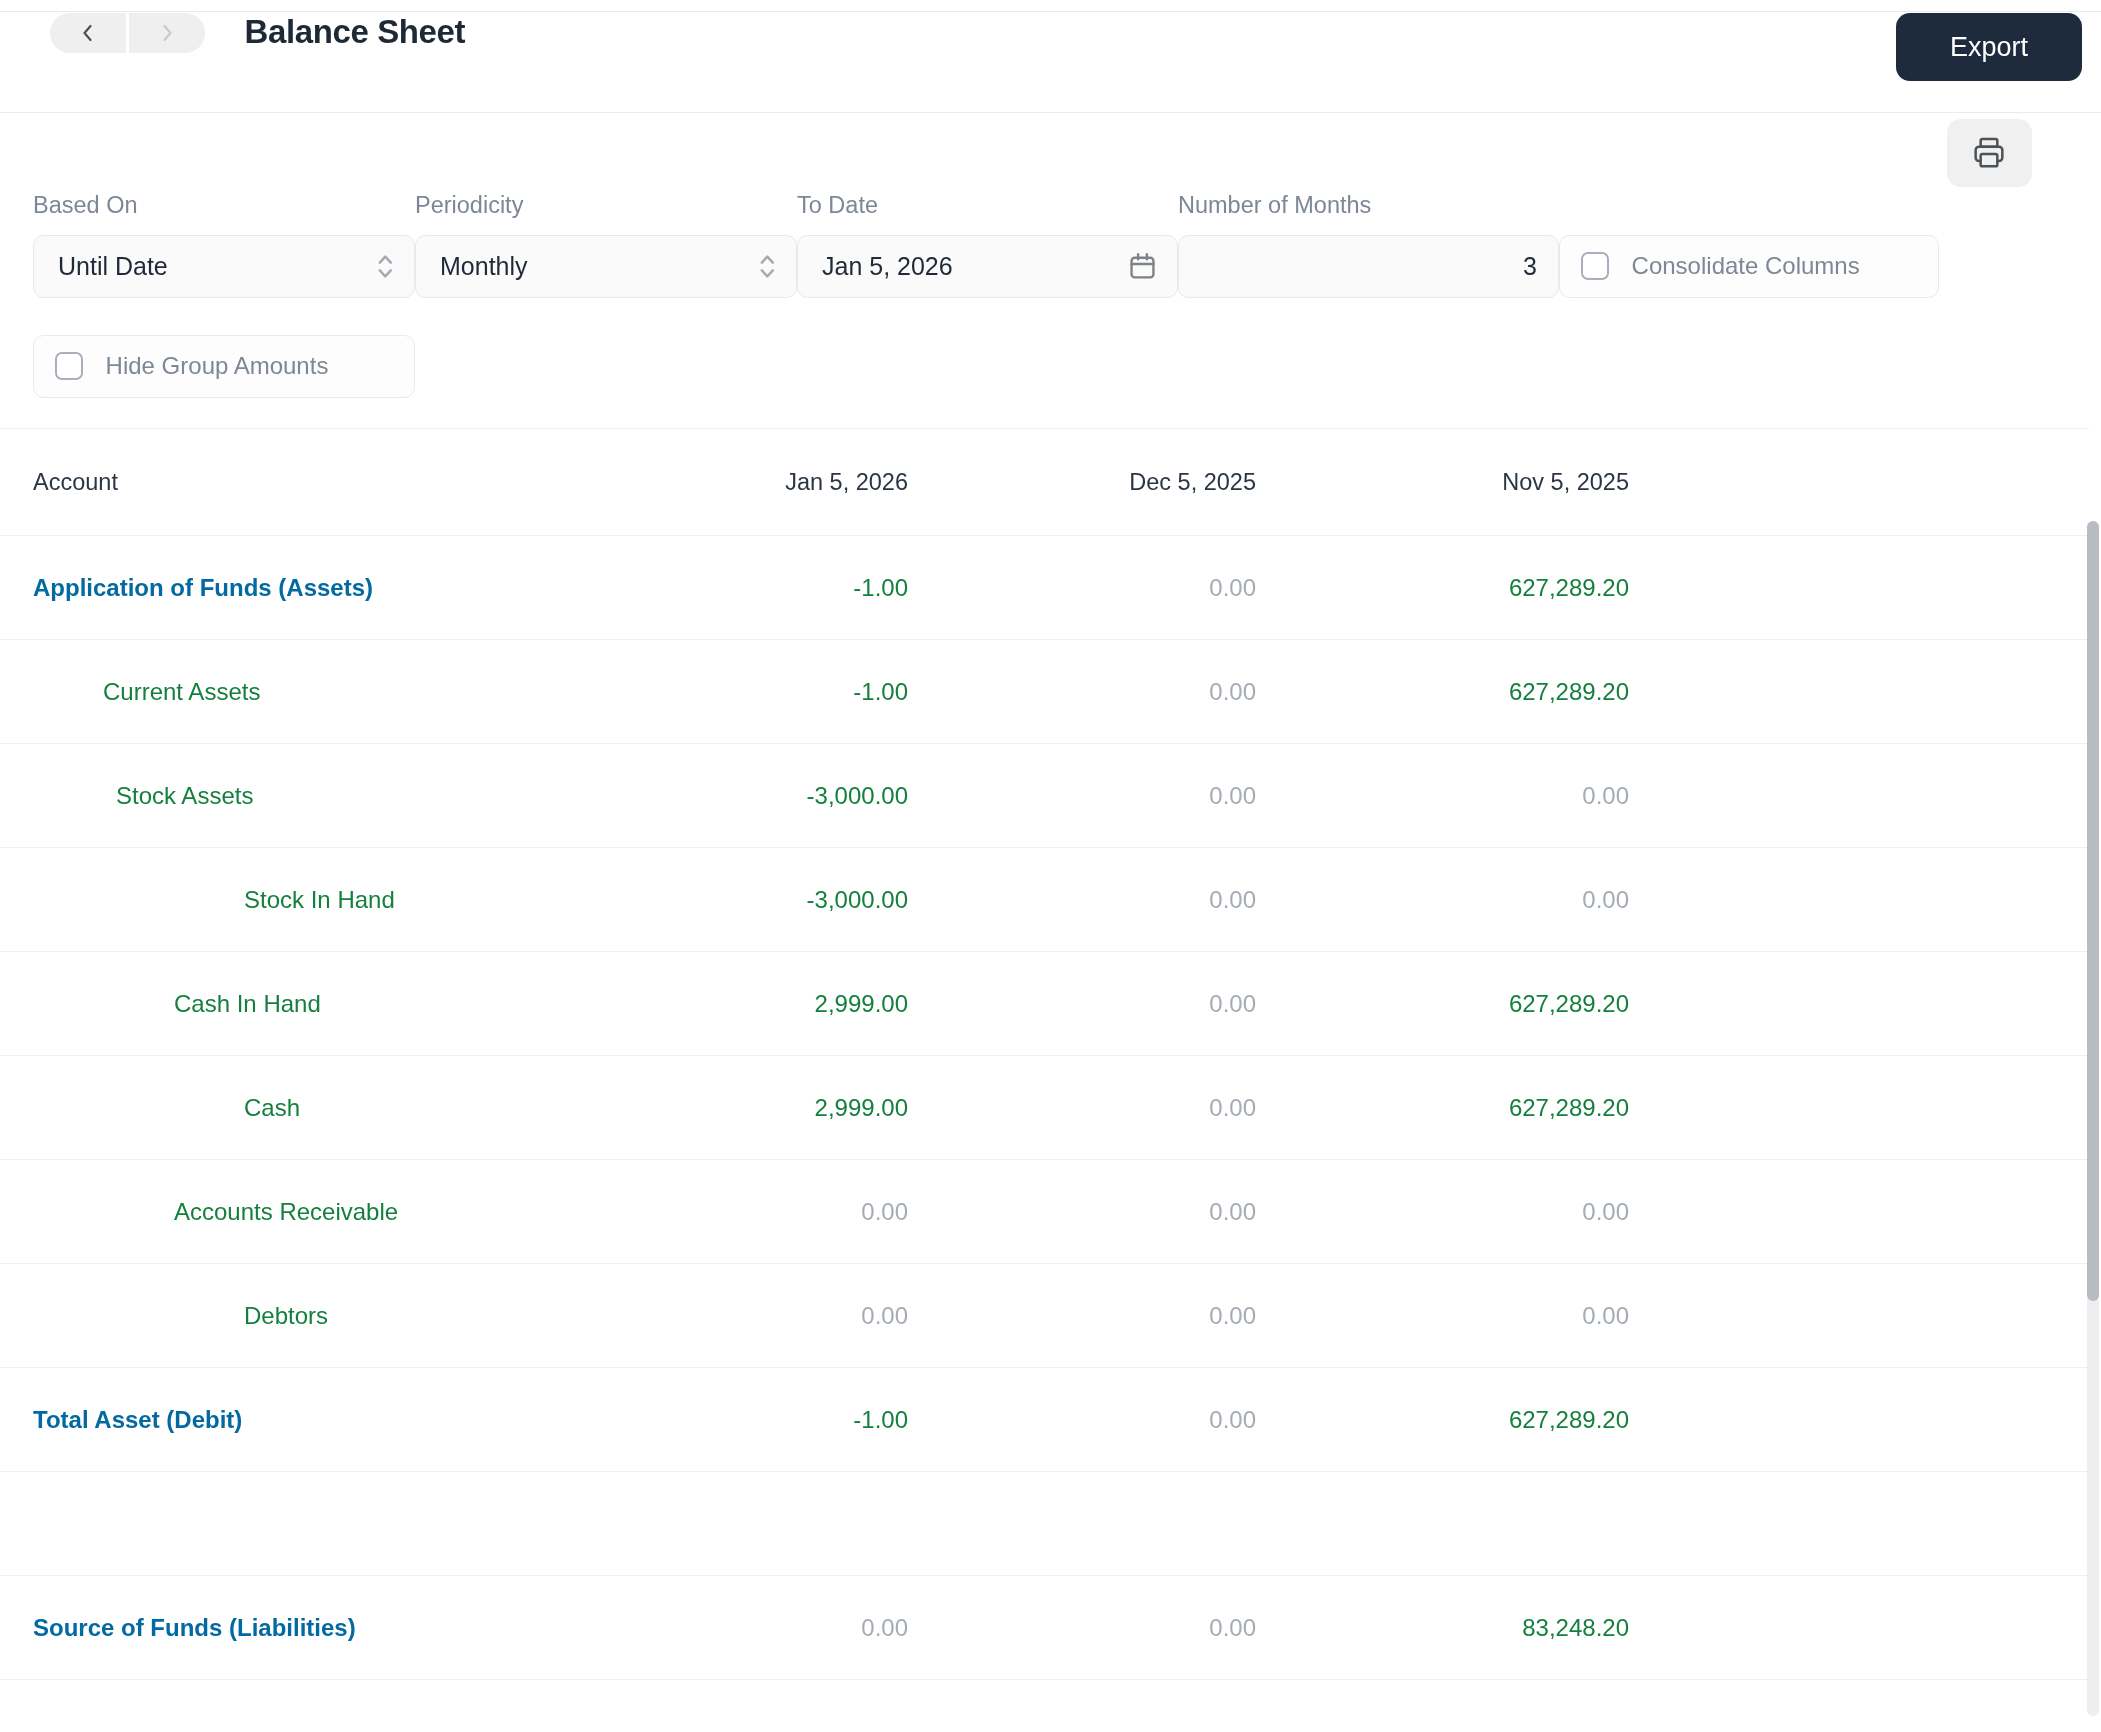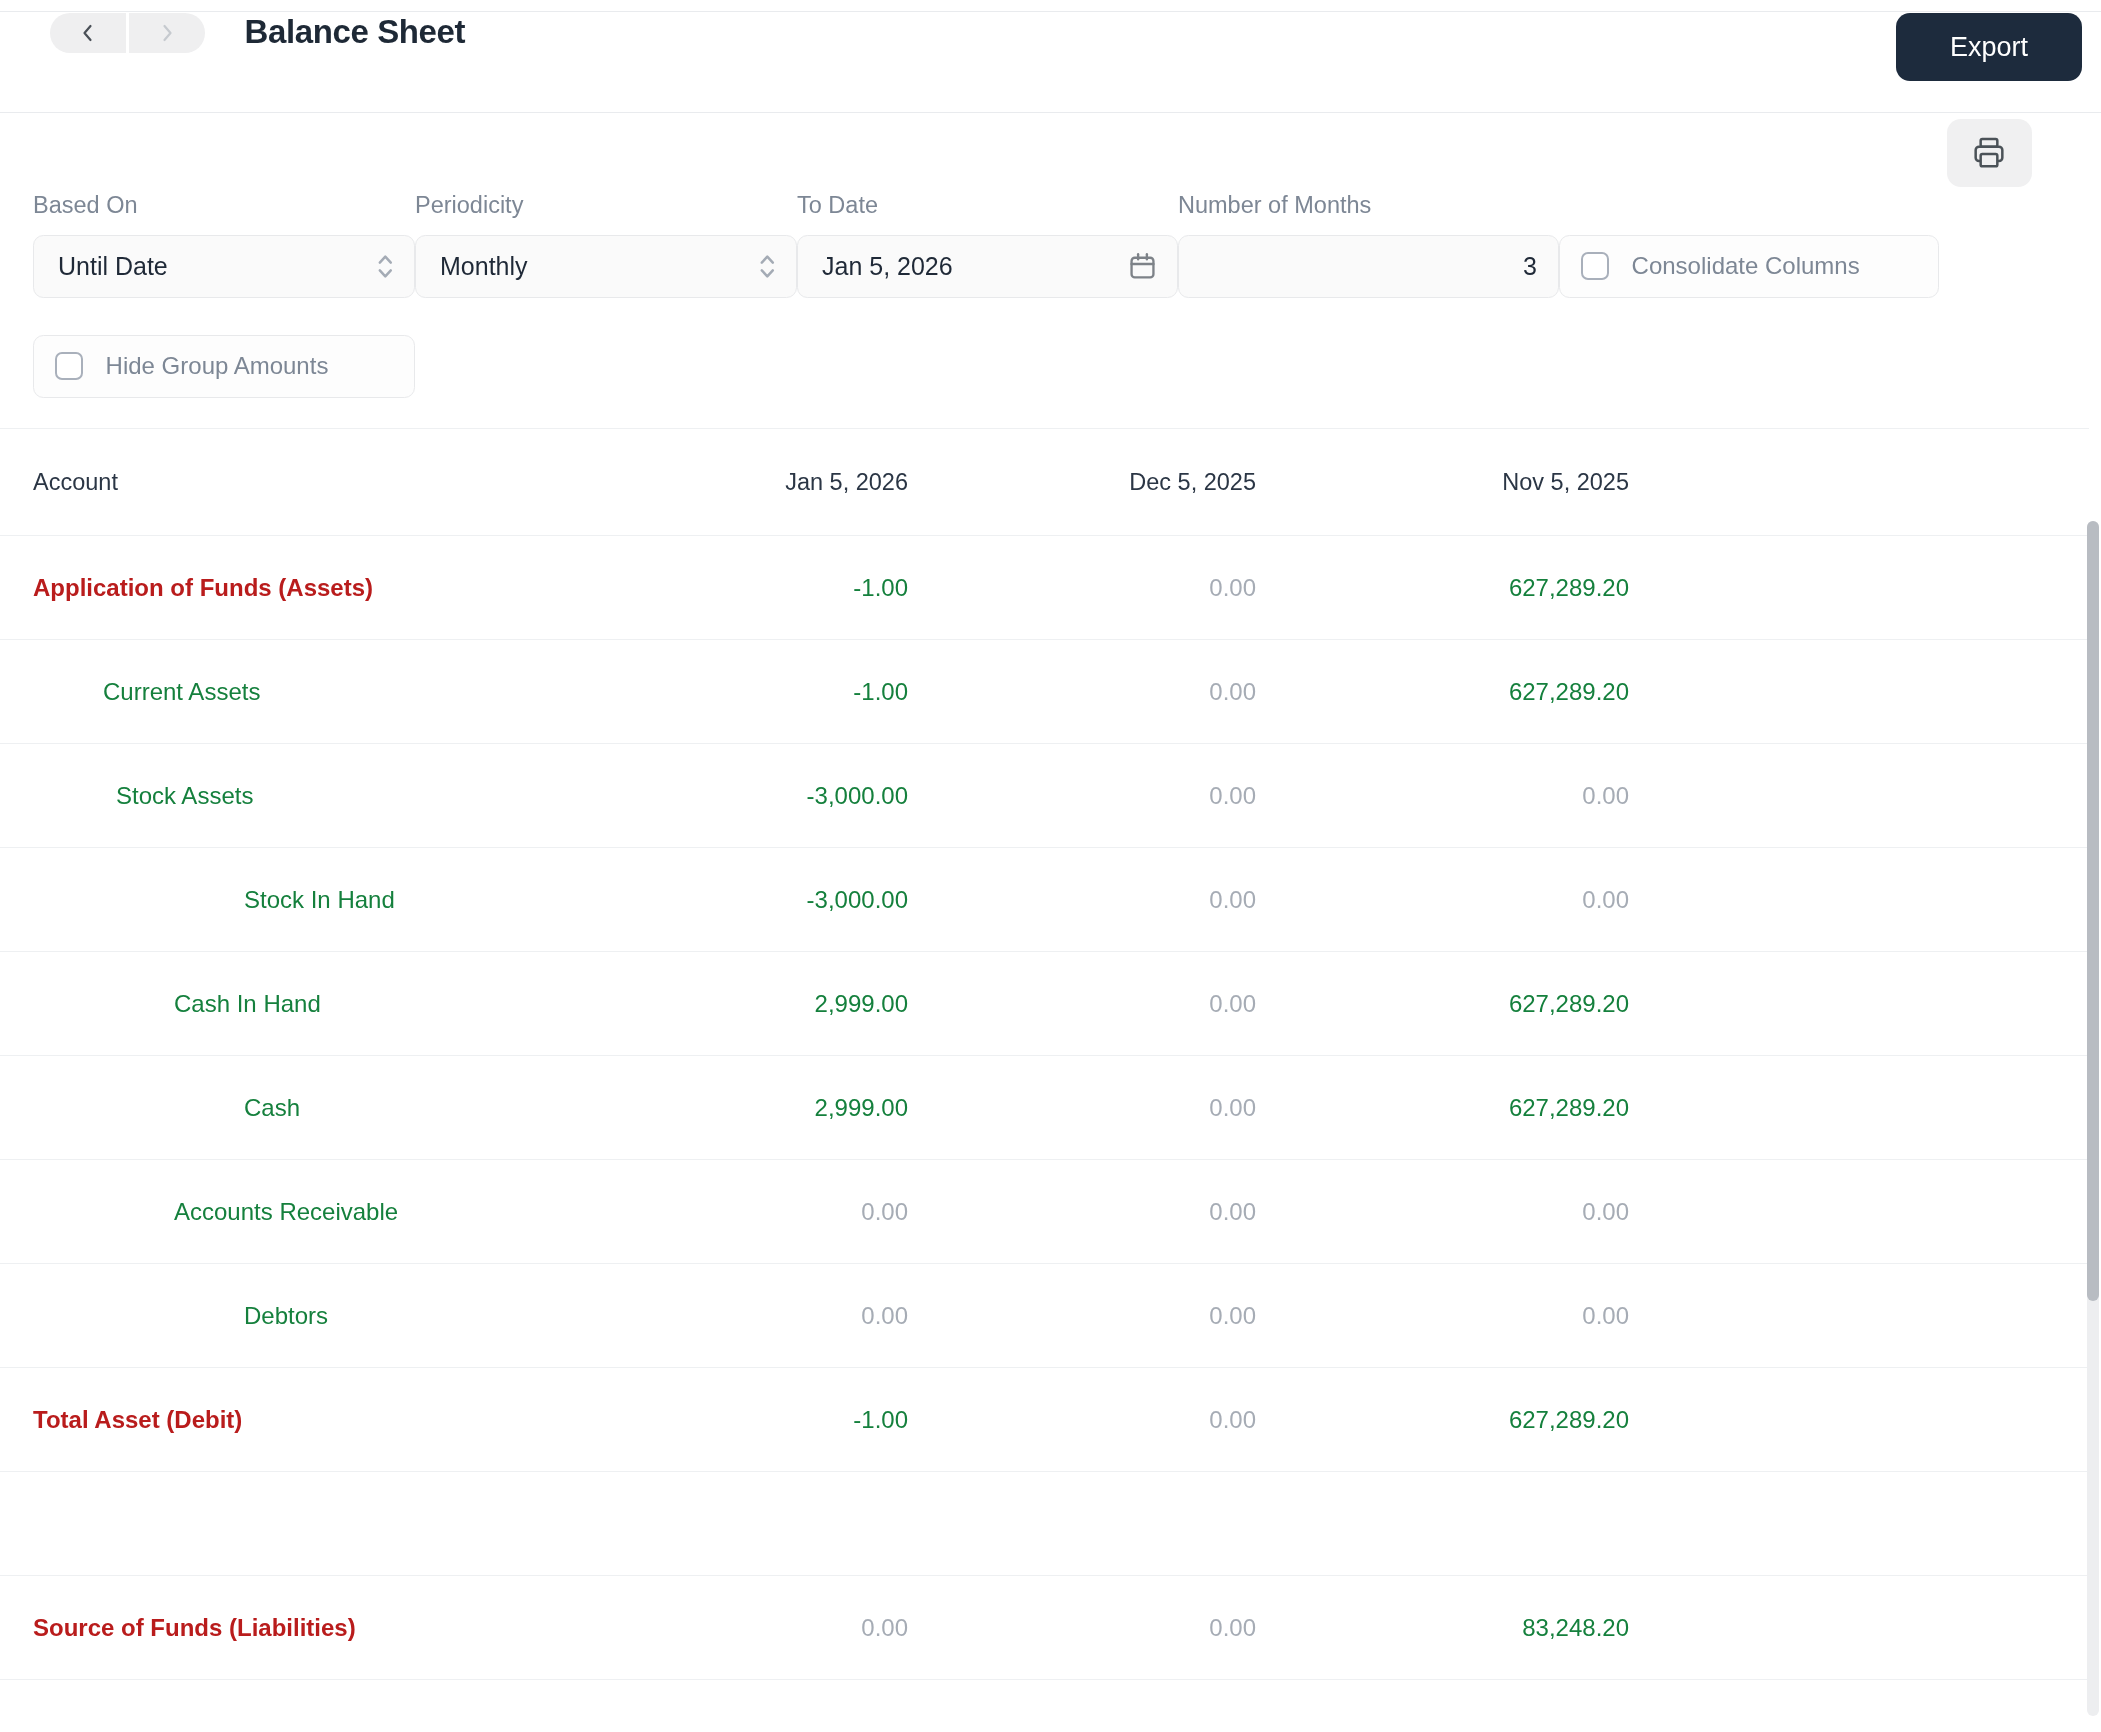--- a/index.html
+++ b/index.html
@@ -43,21 +43,21 @@
 
   
   .report { position:absolute; top:428px; left:0; width:2089px; }
   .t-row { display:grid; grid-template-columns:608px 300px 348px 373px 1fr;
     align-items:center; height:104px; border-bottom:1.7px solid #eef0f2; }
   .t-head { height:108px; border-top:1.7px solid #eef0f2; }
   .cell { font-size:24px; color:#15803d; }
   .t-head .cell { font-size:23.5px; color:#2b3645; }
   .cell.account { padding-left:33px; text-align:left; }
   .cell.num { text-align:right; }
-  .cell.bold { font-weight:700; color:#b91c1c; }
+  .cell.bold { font-weight:700; color:#0369a1; }
   .cell.muted { color:#a6acb5; }
 
   
   .scrollbar-track { position:absolute; top:521px; left:2087px; width:12px; height:1195px;
     background:#edeef0; border-radius:7px; }
   .scrollbar-thumb { position:absolute; top:0; left:0; width:12px; height:780px;
     background:#b8bcc2; border-radius:7px; }
 
   svg { display:block; }
 </style>

